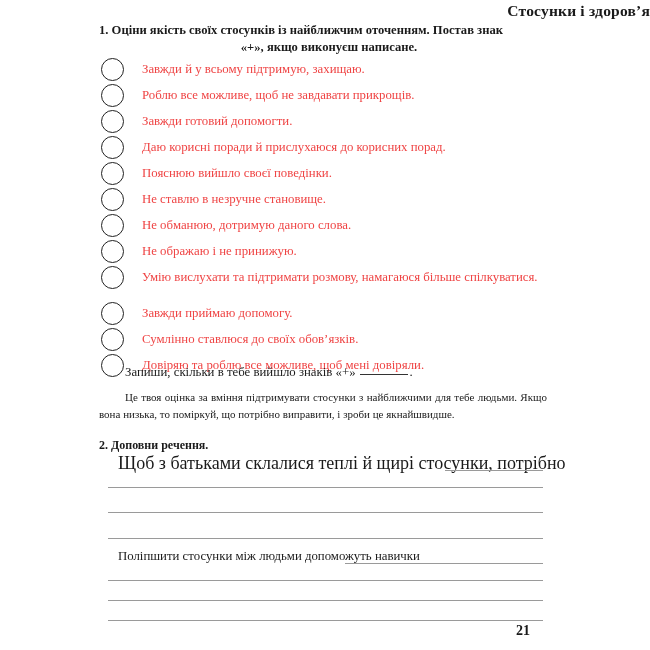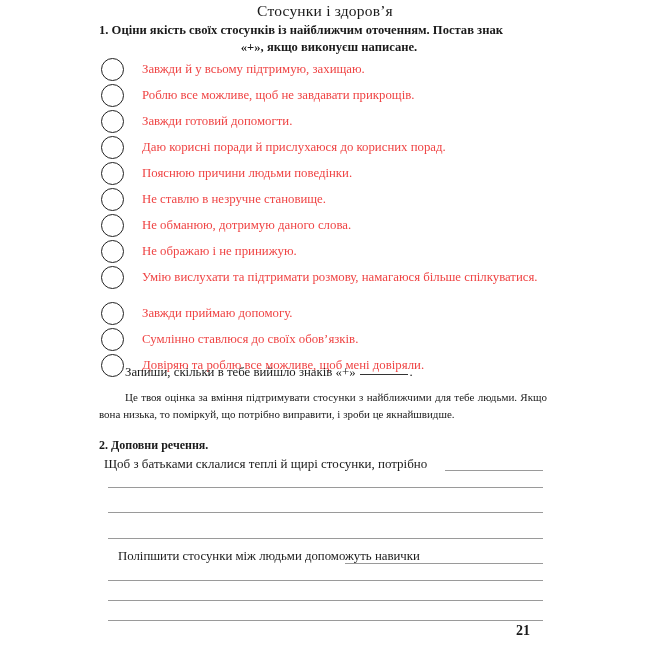--- a/index.html
+++ b/index.html
@@ -16,23 +16,23 @@
     color: #1a1a1a;
     overflow: hidden;
   }
 
   
   .doc-title {
     position: absolute;
     top: 2px;
     left: 0;
     width: 650px;
-    text-align: center;
+    text-align: right;
     font-size: 15.5px;
-    font-weight: normal;
+    font-weight: bold;
     letter-spacing: 0.2px;
   }
 
   
   .task1-heading {
     position: absolute;
     top: 22px;
     left: 99px;
     width: 450px;
     font-size: 12.6px;
@@ -119,22 +119,22 @@
     left: 99px;
     font-size: 12px;
     font-weight: bold;
     line-height: 16px;
   }
 
   
   .prompt-a {
     position: absolute;
     top: 455px;
-    left: 104px;
-    font-size: 13px;
+    left: 118px;
+    font-size: 18px;
     line-height: 17px;
   }
   .prompt-b {
     position: absolute;
     top: 548px;
     left: 118px;
     font-size: 12.8px;
     line-height: 17px;
   }
 
@@ -192,21 +192,21 @@
     <div class="stmt-row">
       <span class="bubble"></span>
       <span class="stmt-text">Завжди готовий допомогти.</span>
     </div>
     <div class="stmt-row">
       <span class="bubble"></span>
       <span class="stmt-text">Даю корисні поради й прислухаюся до корисних порад.</span>
     </div>
     <div class="stmt-row">
       <span class="bubble"></span>
-      <span class="stmt-text">Пояснюю причини людьми поведінки.</span>
+      <span class="stmt-text">Пояснюю вийшло своєї поведінки.</span>
     </div>
     <div class="stmt-row">
       <span class="bubble"></span>
       <span class="stmt-text">Не ставлю в незручне становище.</span>
     </div>
     <div class="stmt-row">
       <span class="bubble"></span>
       <span class="stmt-text">Не обманюю, дотримую даного слова.</span>
     </div>
     <div class="stmt-row">

